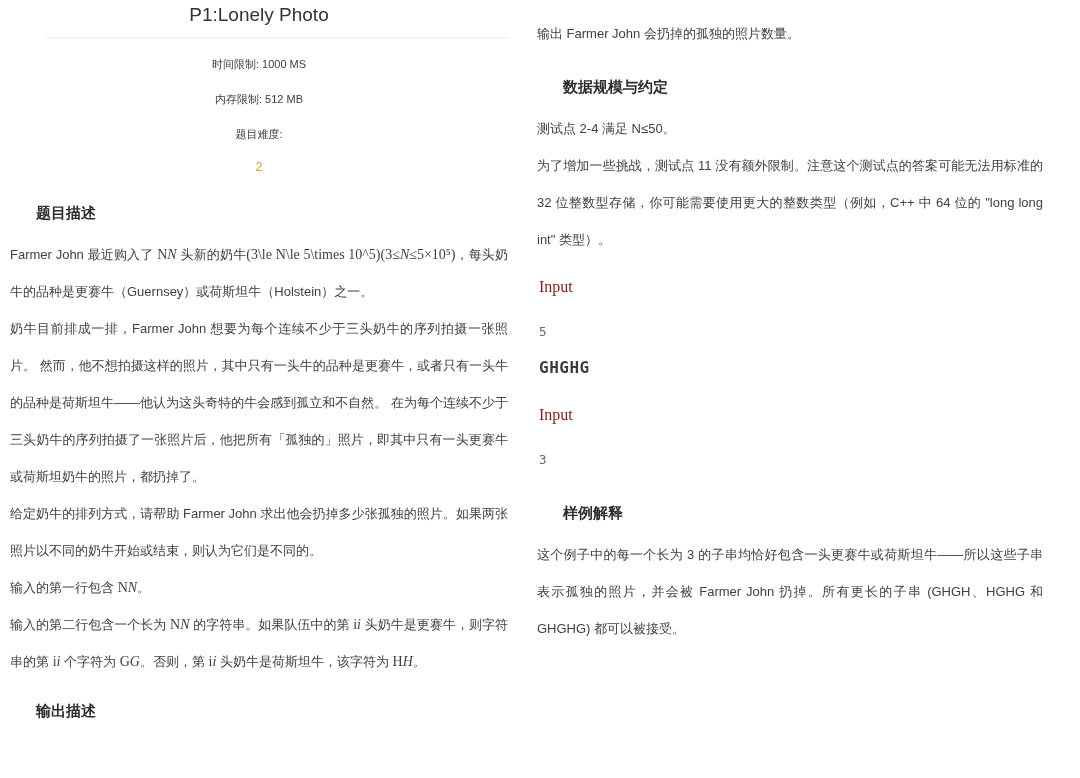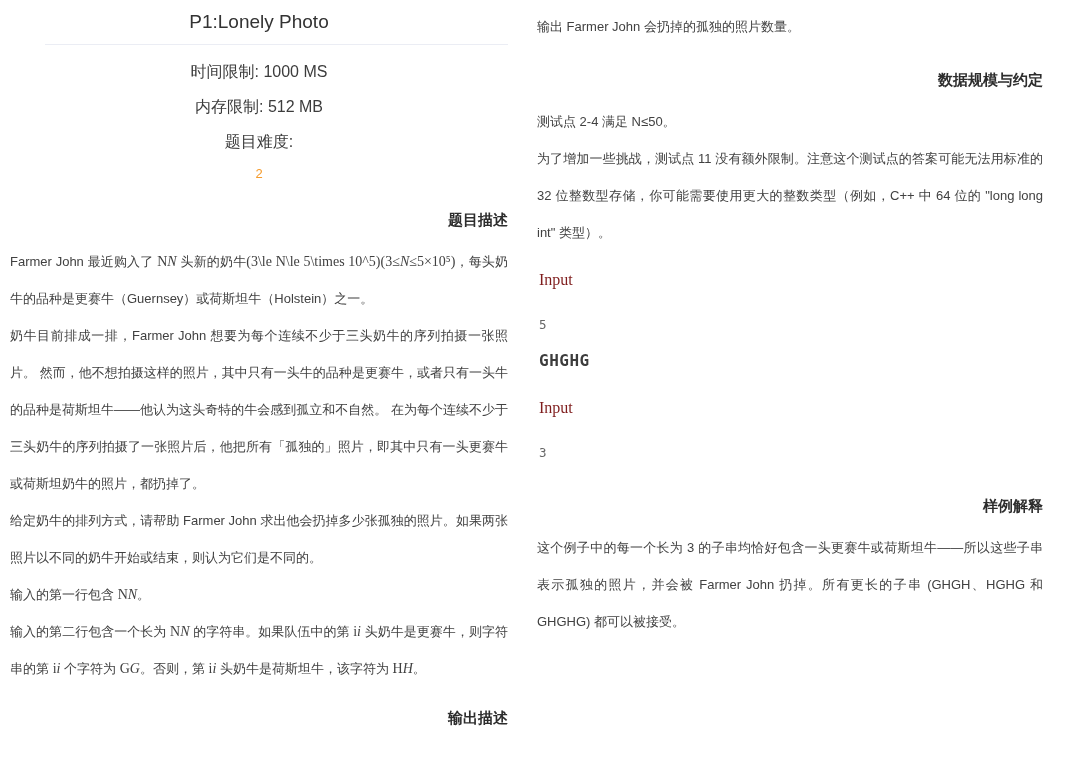--- a/index.html
+++ b/index.html
@@ -1,30 +1,30 @@
 <!DOCTYPE html>
 <html><head>
 <meta charset="utf-8">
 <style>
   html,body { margin:0; padding:0; background:#ffffff; }
   body { font-family:"Liberation Sans","DejaVu Sans",sans-serif; }
   .page { position:relative; width:1080px; height:778px; background:#ffffff; overflow:hidden; }
   .col { position:absolute; top:0; }
   .col-left  { left:10px;  width:498px; }
-  .col-right { left:537px; width:506px; padding-top:8px; }
+  .col-right { left:537px; width:506px; padding-top:15px; }
 
   
-  .title { text-align:center; font-size:19px; color:#333333; line-height:30px; padding-top:7px; font-weight:400; }
+  .title { text-align:center; font-size:19px; color:#333333; line-height:30px; font-weight:400; }
   .divider { height:1px; background:#ebedf4; margin:7px 0 0 35px; }
-  .meta { text-align:center; font-size:16px; color:#3c3c3c; line-height:35px; }
+  .meta { text-align:center; font-size:11px; color:#3c3c3c; line-height:35px; }
   .meta-wrap { margin-top:9px; }
   .difficulty { text-align:center; font-size:13px; line-height:30px; }
 
   
-  .blocks .h2 { font-size:15px; font-weight:bold; color:#2d2d2d; margin:20px 0 12px 26px; line-height:22px;text-align:right; }
+  .blocks .h2 { font-size:15px; font-weight:bold; color:#2d2d2d; margin:20px 0 12px 26px; line-height:22px; }
   .col-left .blocks .h2:first-child { }
   .col-right .blocks .h2 { margin-top:24px; }
   .para { font-size:13px; color:#414141; line-height:37px; text-align:justify; margin:0; }
   .run-t  { }
   .run-m  { font-family:"Liberation Serif","DejaVu Serif",serif; font-size:14px; }
   .run-mi { font-family:"Liberation Serif","DejaVu Serif",serif; font-size:14px; font-style:italic; }
   .io-label { font-family:"Liberation Serif","DejaVu Serif",serif; font-size:16px; color:#7f1d1d; line-height:34px; margin:12px 0 0 2px; }
   .codeblock { margin:10px 0 0 2px; font-family:"DejaVu Sans Mono","Liberation Mono",monospace; font-size:12.5px; line-height:36px; color:#666666; }
   .code-line { white-space:pre; }
   .code-bold { font-weight:bold; font-size:16px; color:#3c3c3c; letter-spacing:0.5px; }

